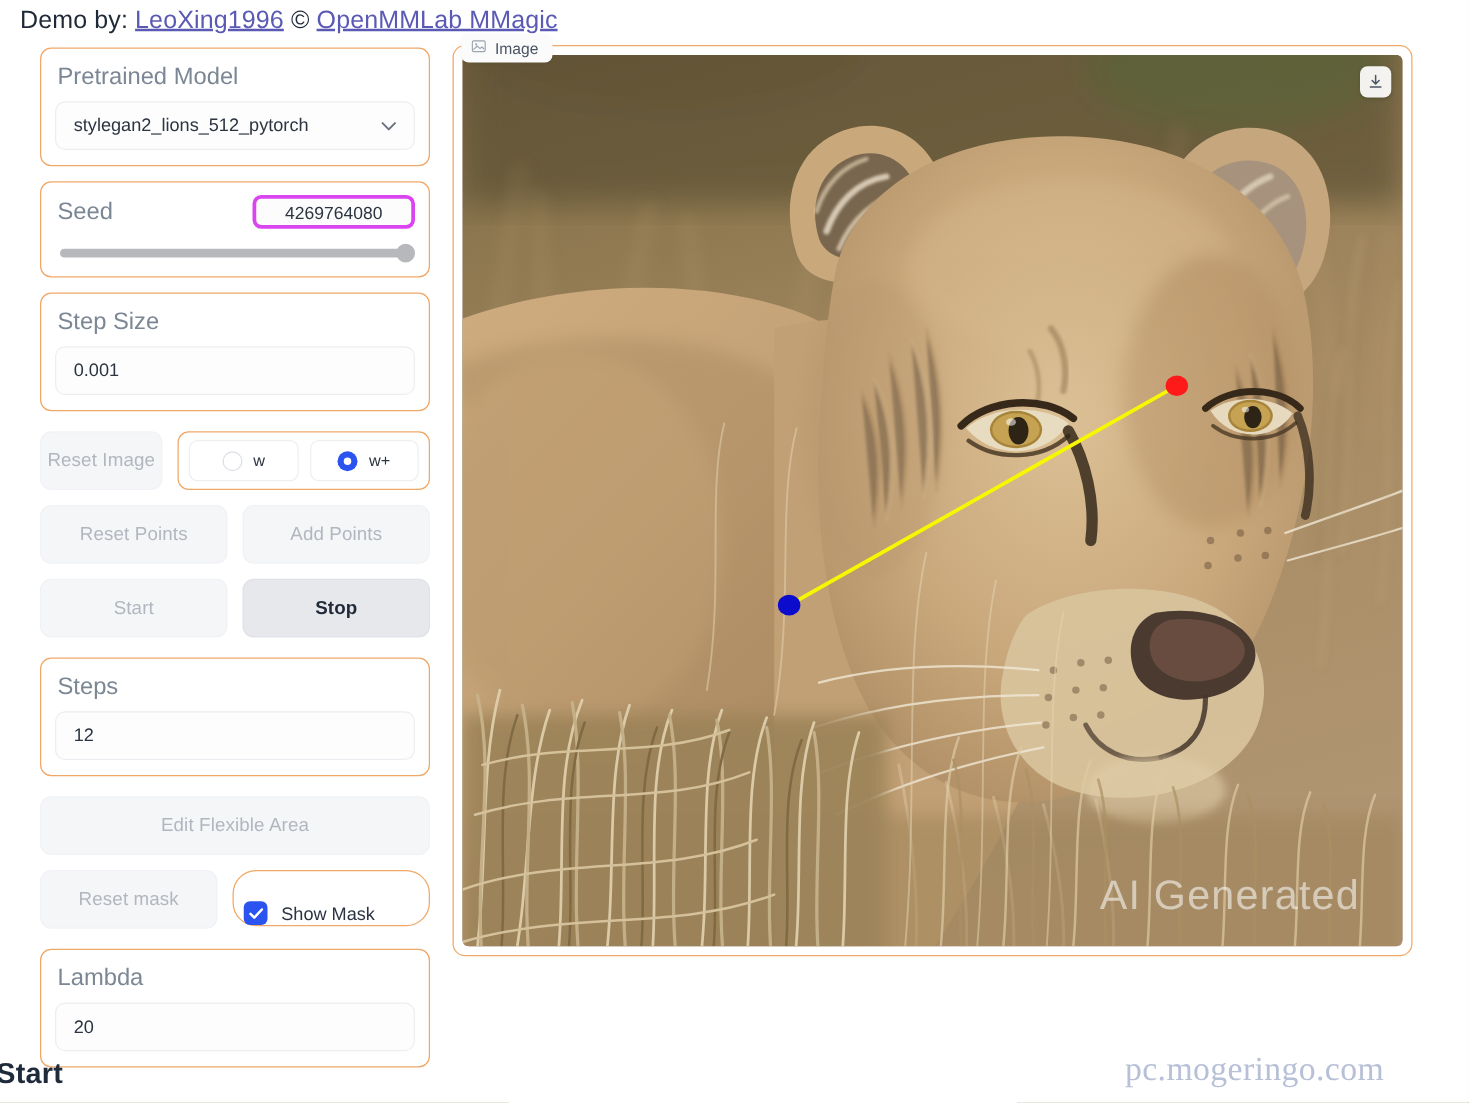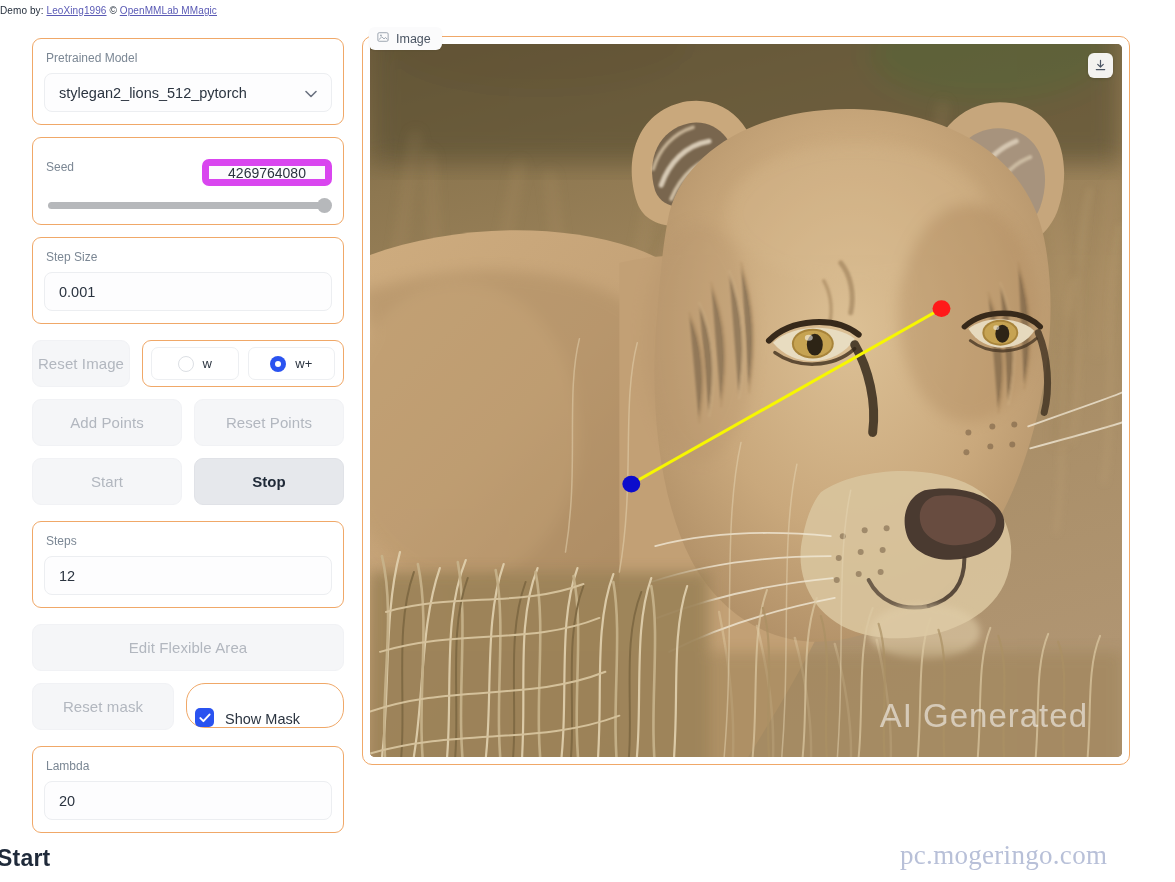--- a/index.html
+++ b/index.html
@@ -7,55 +7,55 @@
     margin: 0; padding: 0;
     width: 1175px; height: 882px;
     background: #ffffff;
     font-family: "Liberation Sans", sans-serif;
     overflow: hidden;
   }
   #app { position: relative; width: 1175px; height: 882px; background: #fff; }
 
   
   .credit {
-    position: absolute; left: 0; top: 5px;
-    font-size: 10px; color: #1f2937; letter-spacing: .1px;
+    position: absolute; left: 16px; top: 5px;
+    font-size: 20px; color: #1f2937; letter-spacing: .1px;
     white-space: nowrap;
   }
   .credit a { color: #5a5ab5; text-decoration: underline; }
 
   
   .left-col { position: absolute; left: 32px; top: 38px; width: 312px; }
 
   .group {
     border: 1.6px solid #f0a868;
     border-radius: 9px;
     background: #ffffff;
     padding: 10px 11px 12px 11px;
     margin-bottom: 12px;
   }
   .group-label {
-    font-size: 12px; color: #7b8794; margin: 2px 0 8px 2px;
+    font-size: 19px; color: #7b8794; margin: 2px 0 8px 2px;
   }
 
   .field {
     width: 100%;
     height: 39px;
     border: 1px solid #eceef1;
     border-radius: 8px;
     background: #fdfdfe;
     display: flex; align-items: center;
     padding: 11px 14px;
     font-size: 14.5px; color: #2b3440;
   }
   .field.small {
     height: 27px; width: 130px; border-radius: 7px;
     justify-content: center; padding: 0 8px;
     font-size: 14px; color: #2b3440;
-    border: 7px solid #d946ef; background: #fcfcfd; margin-top: 11px;
+    border: 3px solid #d946ef; background: #fcfcfd;
   }
 
   
   .seed-row { display: flex; align-items: center; justify-content: space-between; gap: 23px; }
   .slider-wrap { margin-top: 12px; padding: 0 2px; position: relative; height: 14px; }
   .slider-track {
     position: absolute; left: 4px; right: 4px; top: 4px; height: 7px;
     border-radius: 5px; background: #b6b8bb;
   }
   .slider-thumb {
@@ -216,22 +216,22 @@
           <span>w</span>
         </div>
         <div class="radio-opt">
           <span class="radio-dot on"></span>
           <span>w+</span>
         </div>
       </div>
     </div>
 
     <div class="row2">
+      <div class="btn">Reset Points</div>
       <div class="btn">Add Points</div>
-      <div class="btn">Reset Points</div>
     </div>
 
     <div class="row2" style="margin-bottom:16px;">
       <div class="btn">Start</div>
       <div class="btn active">Stop</div>
     </div>
 
     <div class="group">
       <div class="group-label">Steps</div>
       <div class="field">12</div>

